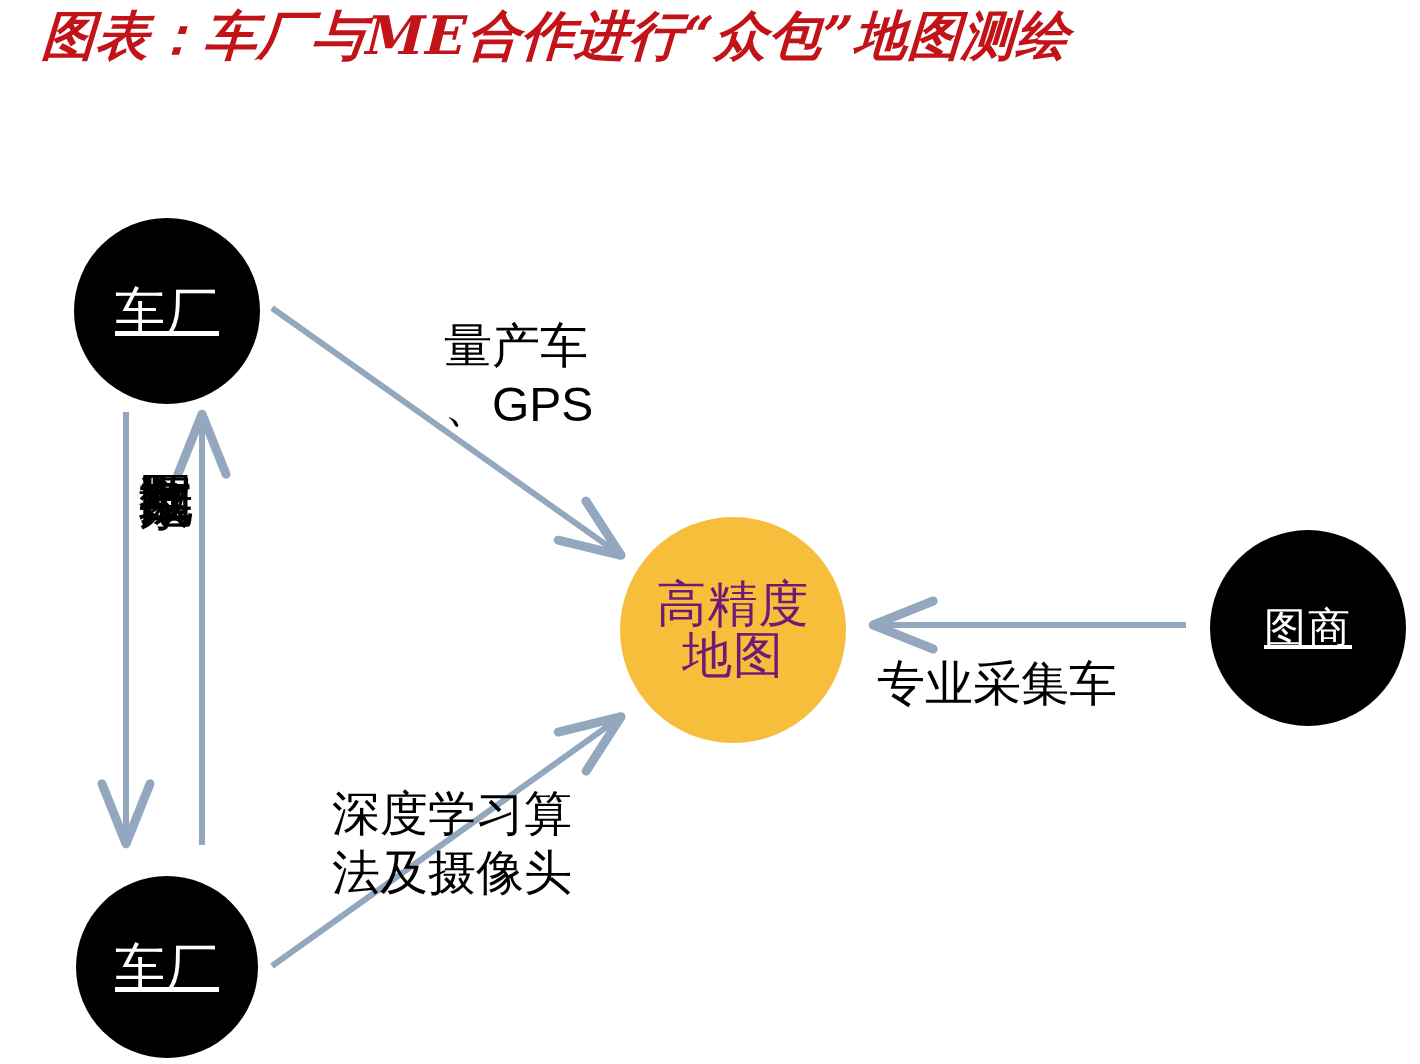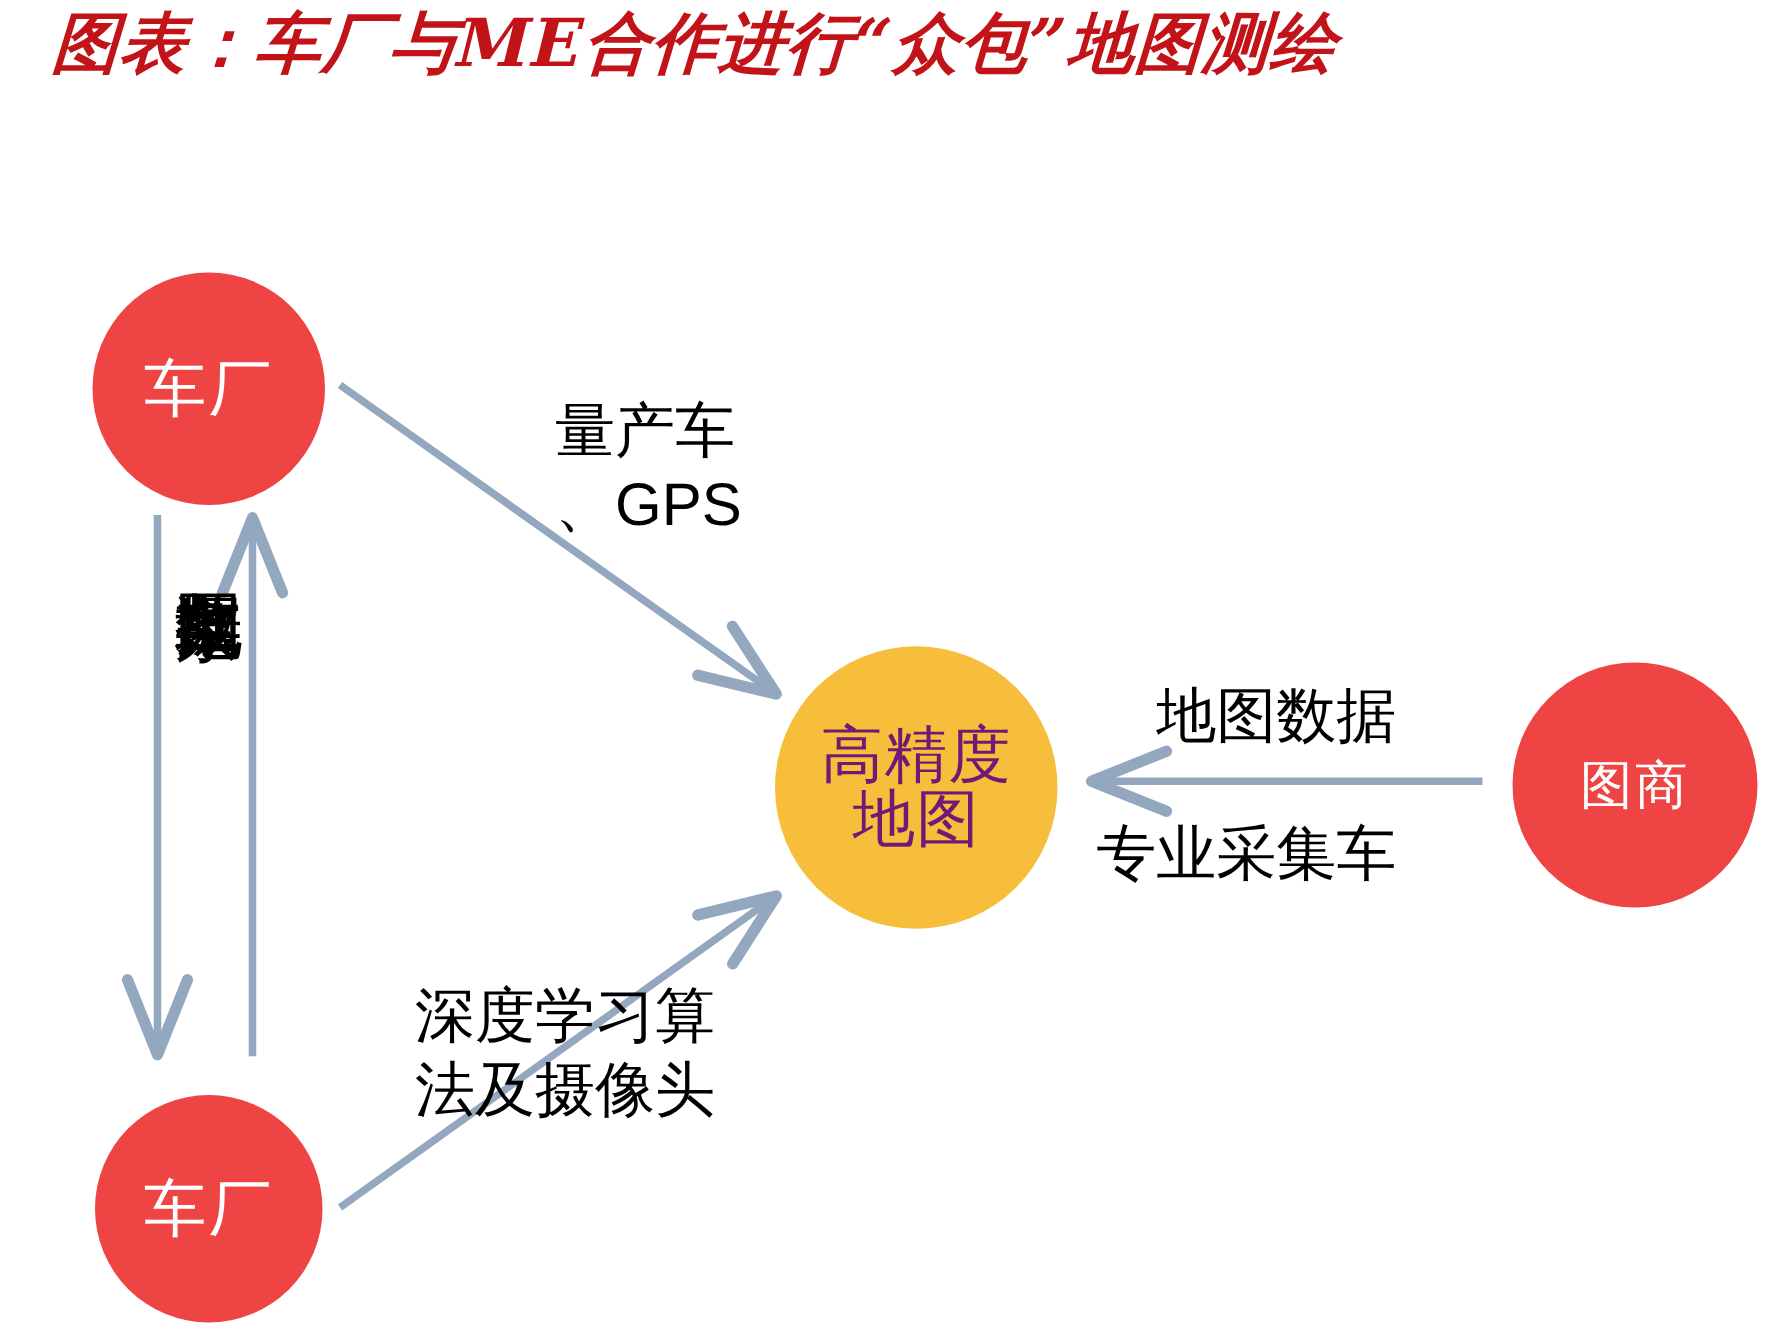--- a/index.html
+++ b/index.html
@@ -53,22 +53,23 @@
     justify-content: center;
     text-align: center;
     box-sizing: border-box;
   }
   .node-label {
     display: block;
     white-space: pre-line;
     line-height: 1.02;
   }
   .node-red {
-    background: #ef4444;
+    background: #000000;
     color: #FFFFFF;
+    text-decoration: underline;
   }
   .node-amber {
     background: #F7BE3C;
     color: #701a75;
   }
 
   #node-oem-top {
     left: 74px; top: 218px;
     width: 186px; height: 186px;
   }
@@ -180,19 +181,18 @@
   <div class="node node-red" id="node-mapvendor">
     <span class="node-label">图商</span>
   </div>
 
   <div class="edge-label" id="label-massvehicle">量产车
 、GPS</div>
 
   <div class="edge-label" id="label-dl">深度学习算
 法及摄像头</div>
 
-  <div class="edge-label" id="label-mapdata-right">地图数据</div>
 
   <div class="edge-label" id="label-survey-car">专业采集车</div>
 
   <div id="label-share">地图数据共享</div>
 
 </div>
 
 </body></html>

